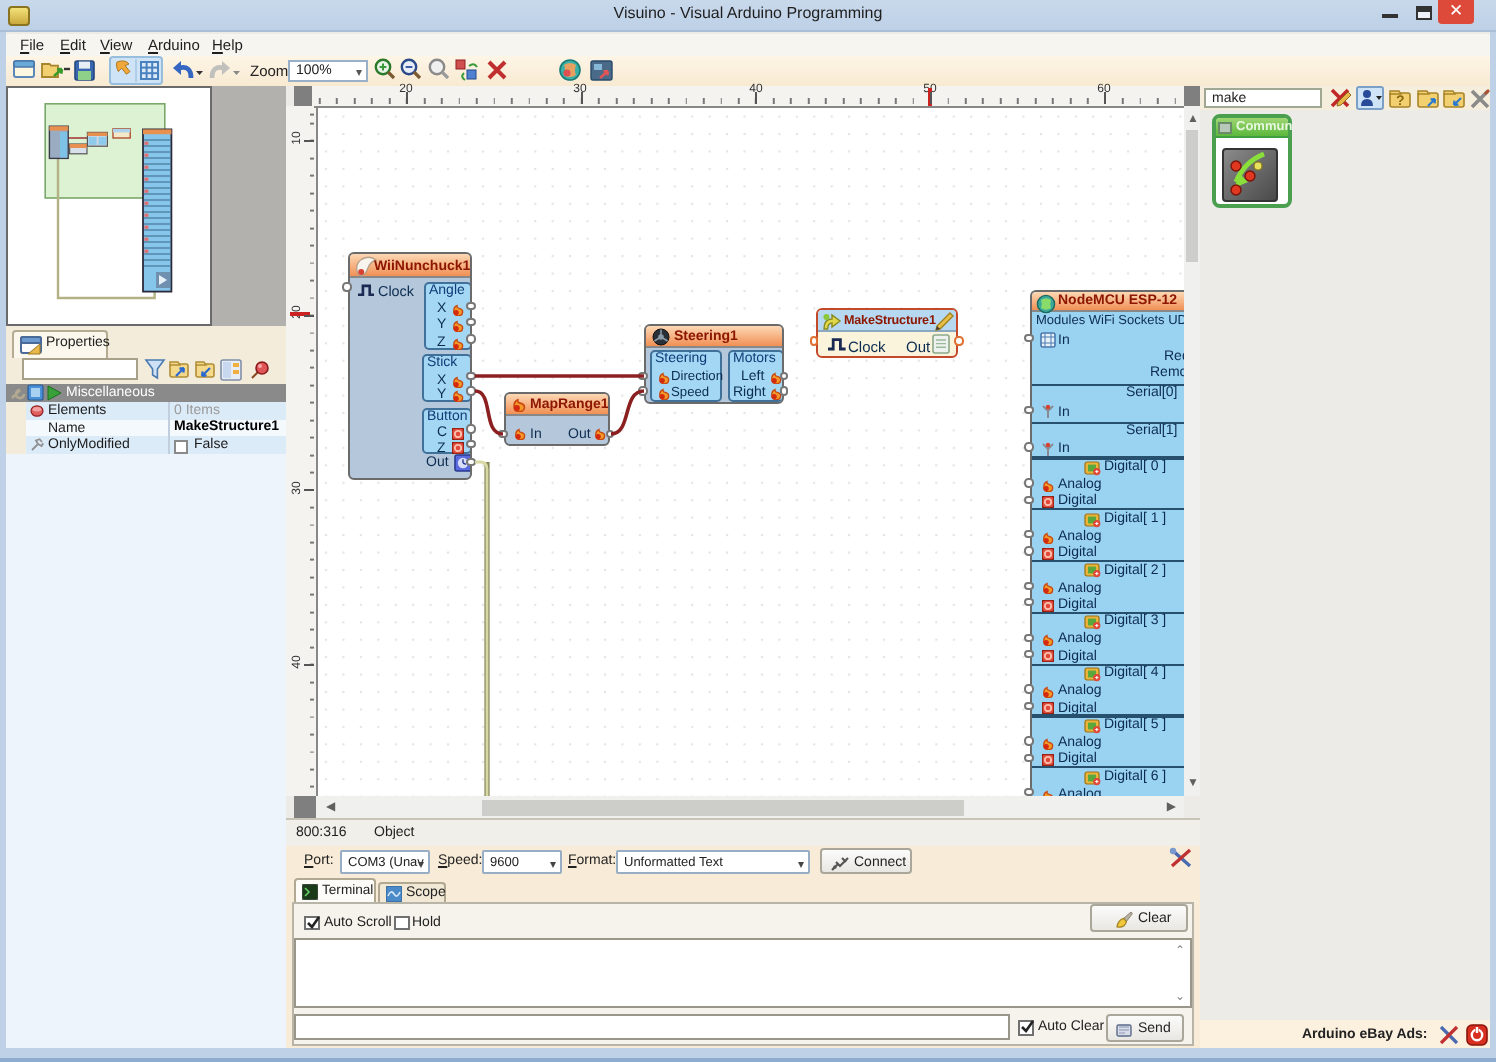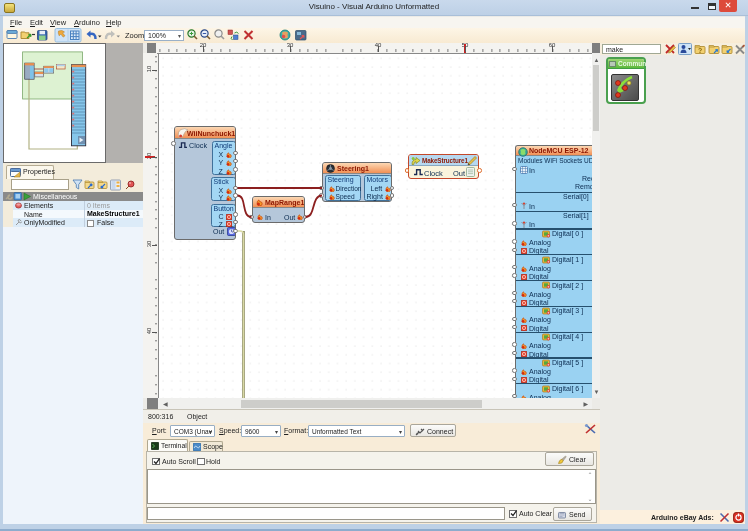--- a/index.html
+++ b/index.html
@@ -74,21 +74,21 @@
 .sep { position:absolute; left:0; width:100%; height:1.2px; background:#26506e; }
 .dd { background:#fff; border:1px solid #98aec4; border-radius:1px; }
 .btn { background:linear-gradient(#fbfbfa,#e9e7e2); border:1px solid #aaa69a; border-radius:2px; }
 .cb { width:7.5px; height:7.5px; background:#fff; border:1px solid #707070; }
 .cb svg { position:absolute; left:-0.5px; top:-1px; }
 </style></head>
 <body>
 
 <div class="abs" id="titlebar"></div>
 <div class="abs" id="app-icon"></div>
-<div class="abs txt" id="title-text">Visuino - Visual Arduino Unformatted</div>
+<div class="abs txt" id="title-text">Visuino - Visual Arduino Programming</div>
 <div class="abs" id="btn-min"></div>
 <div class="abs" id="btn-max"></div>
 <div class="abs" id="btn-close">✕</div>
 <div class="abs" id="frameL"></div>
 <div class="abs" id="frameR"></div>
 <div class="abs" id="frameB"></div>
 
 <div class="abs" id="menubar">
   <span style="left:7px"><u>F</u>ile</span>
   <span style="left:27px"><u>E</u>dit</span>

